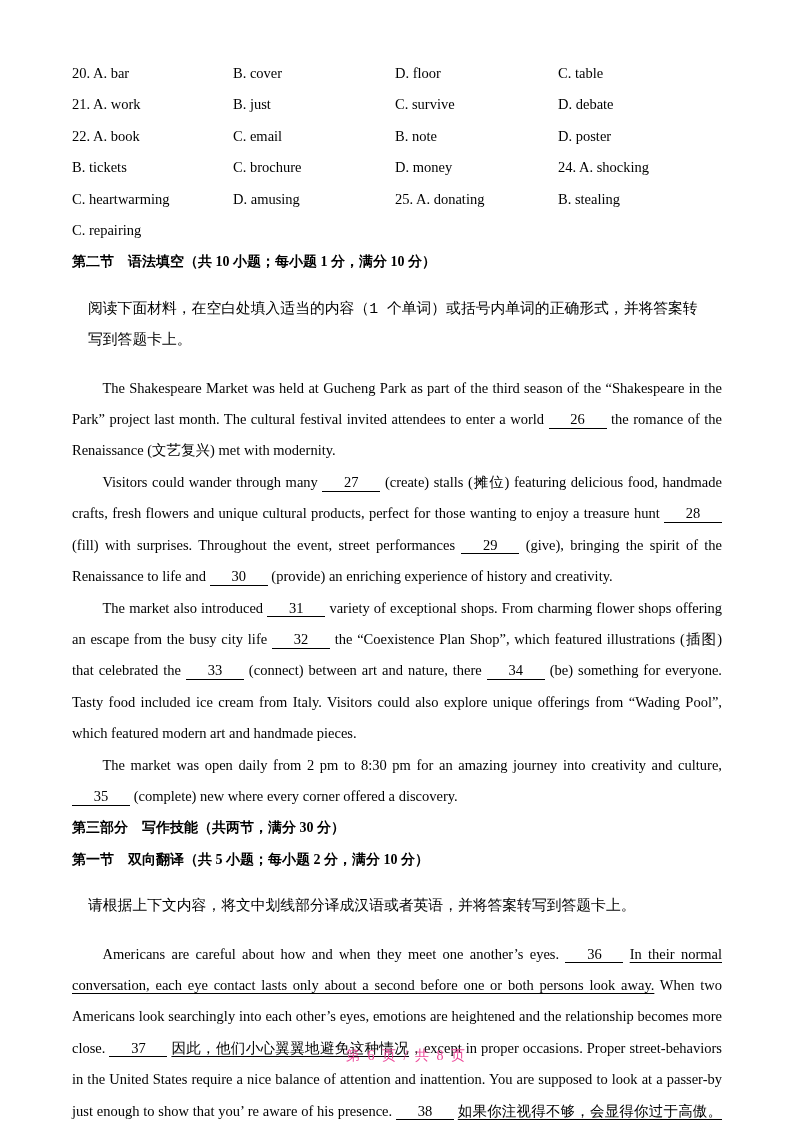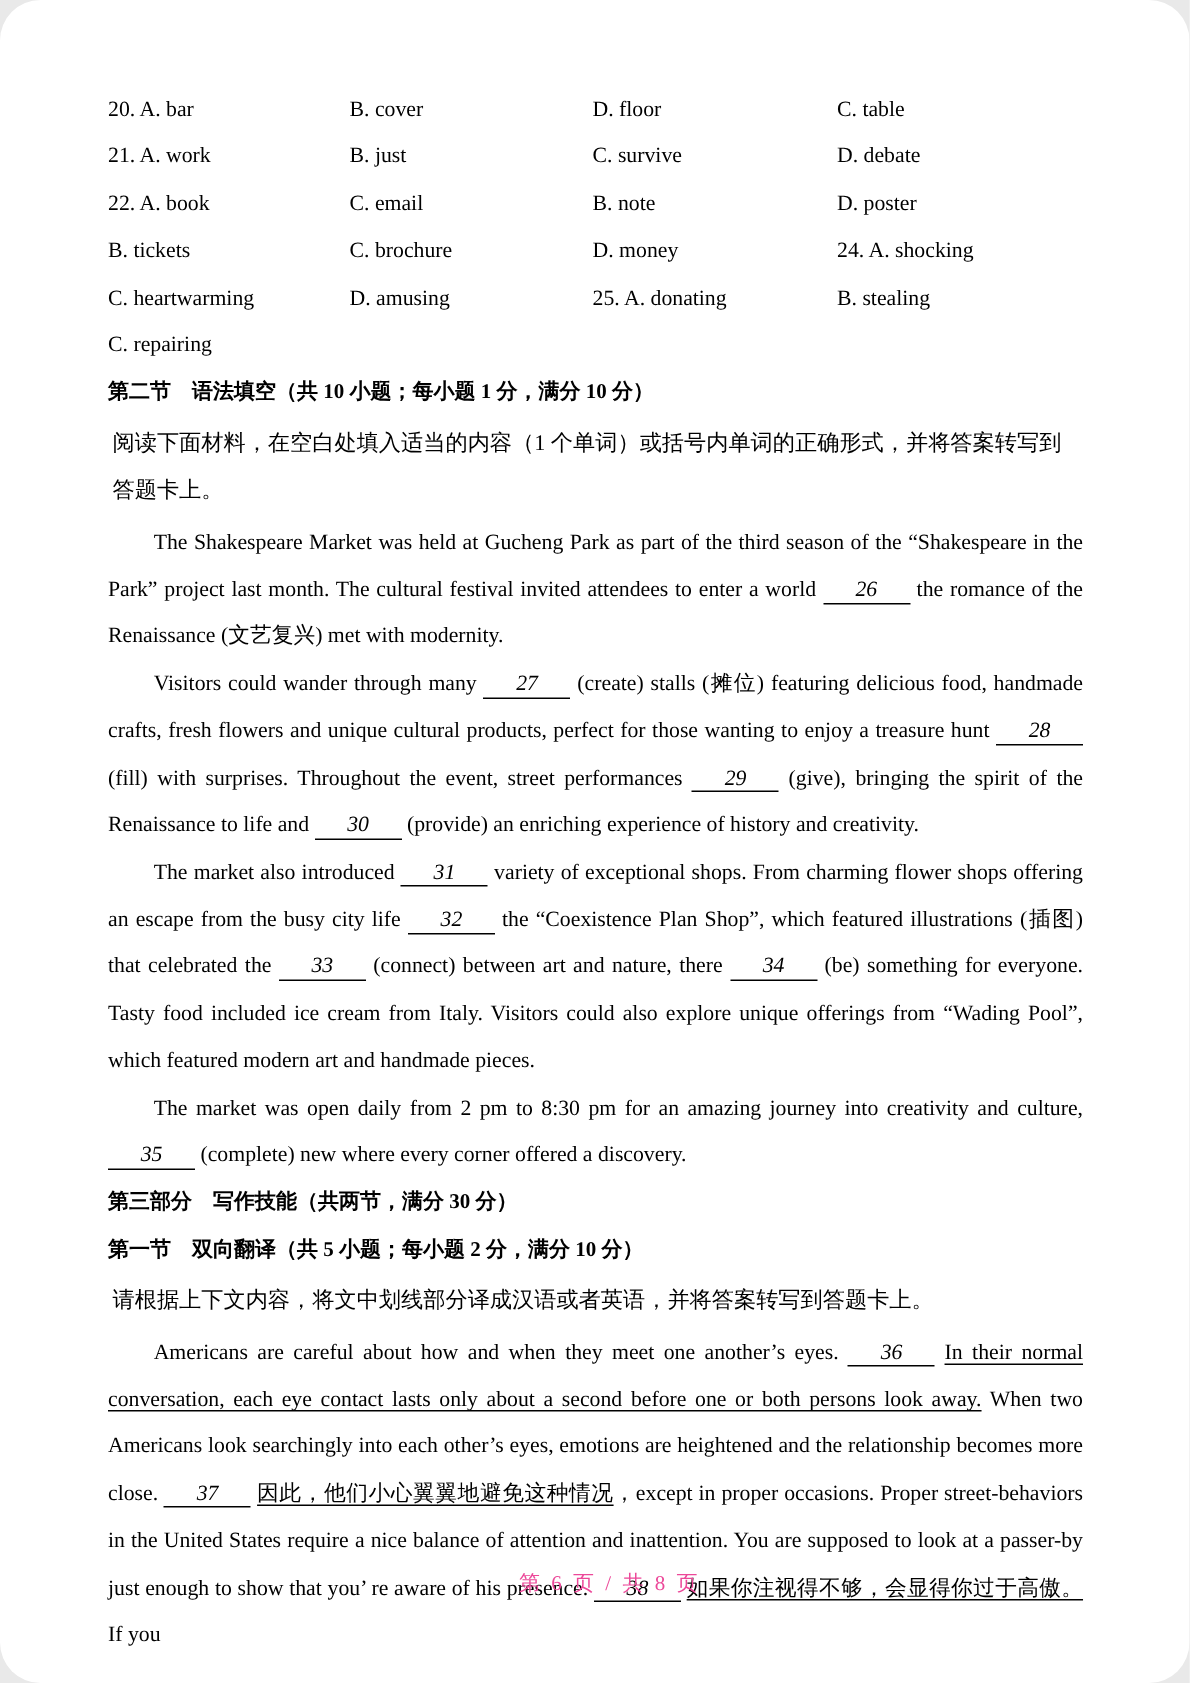--- a/index.html
+++ b/index.html
@@ -6,21 +6,20 @@
   .page {
     position: relative;
     width: 793px;
     height: 1122px;
     margin: 0 auto;
     background: #ffffff;
     color: #000;
     font-family: "Liberation Serif", "DejaVu Serif", serif;
     font-size: 14.5px;
     overflow: hidden;
-    border-radius: 27px;
   }
   .content {
     position: absolute;
     top: 58px;
     left: 72px;
     width: 650px;
   }
   
   .options {
     display: grid;
@@ -33,40 +32,40 @@
   
   .heading {
     font-size: 14px;
     font-weight: bold;
     line-height: 31.4px;
     margin: 0;
   }
   
   .instruction {
     line-height: 31.4px;
-    margin: 3px;
+    margin: 16px;
     font-size: 14.8px;
+    font-family: Liberation Mono, monospace;
   }
   
   .para {
     margin: 0;
     line-height: 31.4px;
     text-align: justify;
     text-indent: 2.1em;
   }
   
   .blank {
     display: inline-block;
     min-width: 30px;
     padding: 0 14px;
     text-align: center;
     border-bottom: 1.4px solid #000;
     line-height: 1.15;
     text-indent: 0;
-    font-style: italic;
   }
   
   .ul {
     text-decoration: underline;
     text-underline-offset: 3px;
   }
   .footer {
     position: absolute;
     left: 0;
     right: 0;

